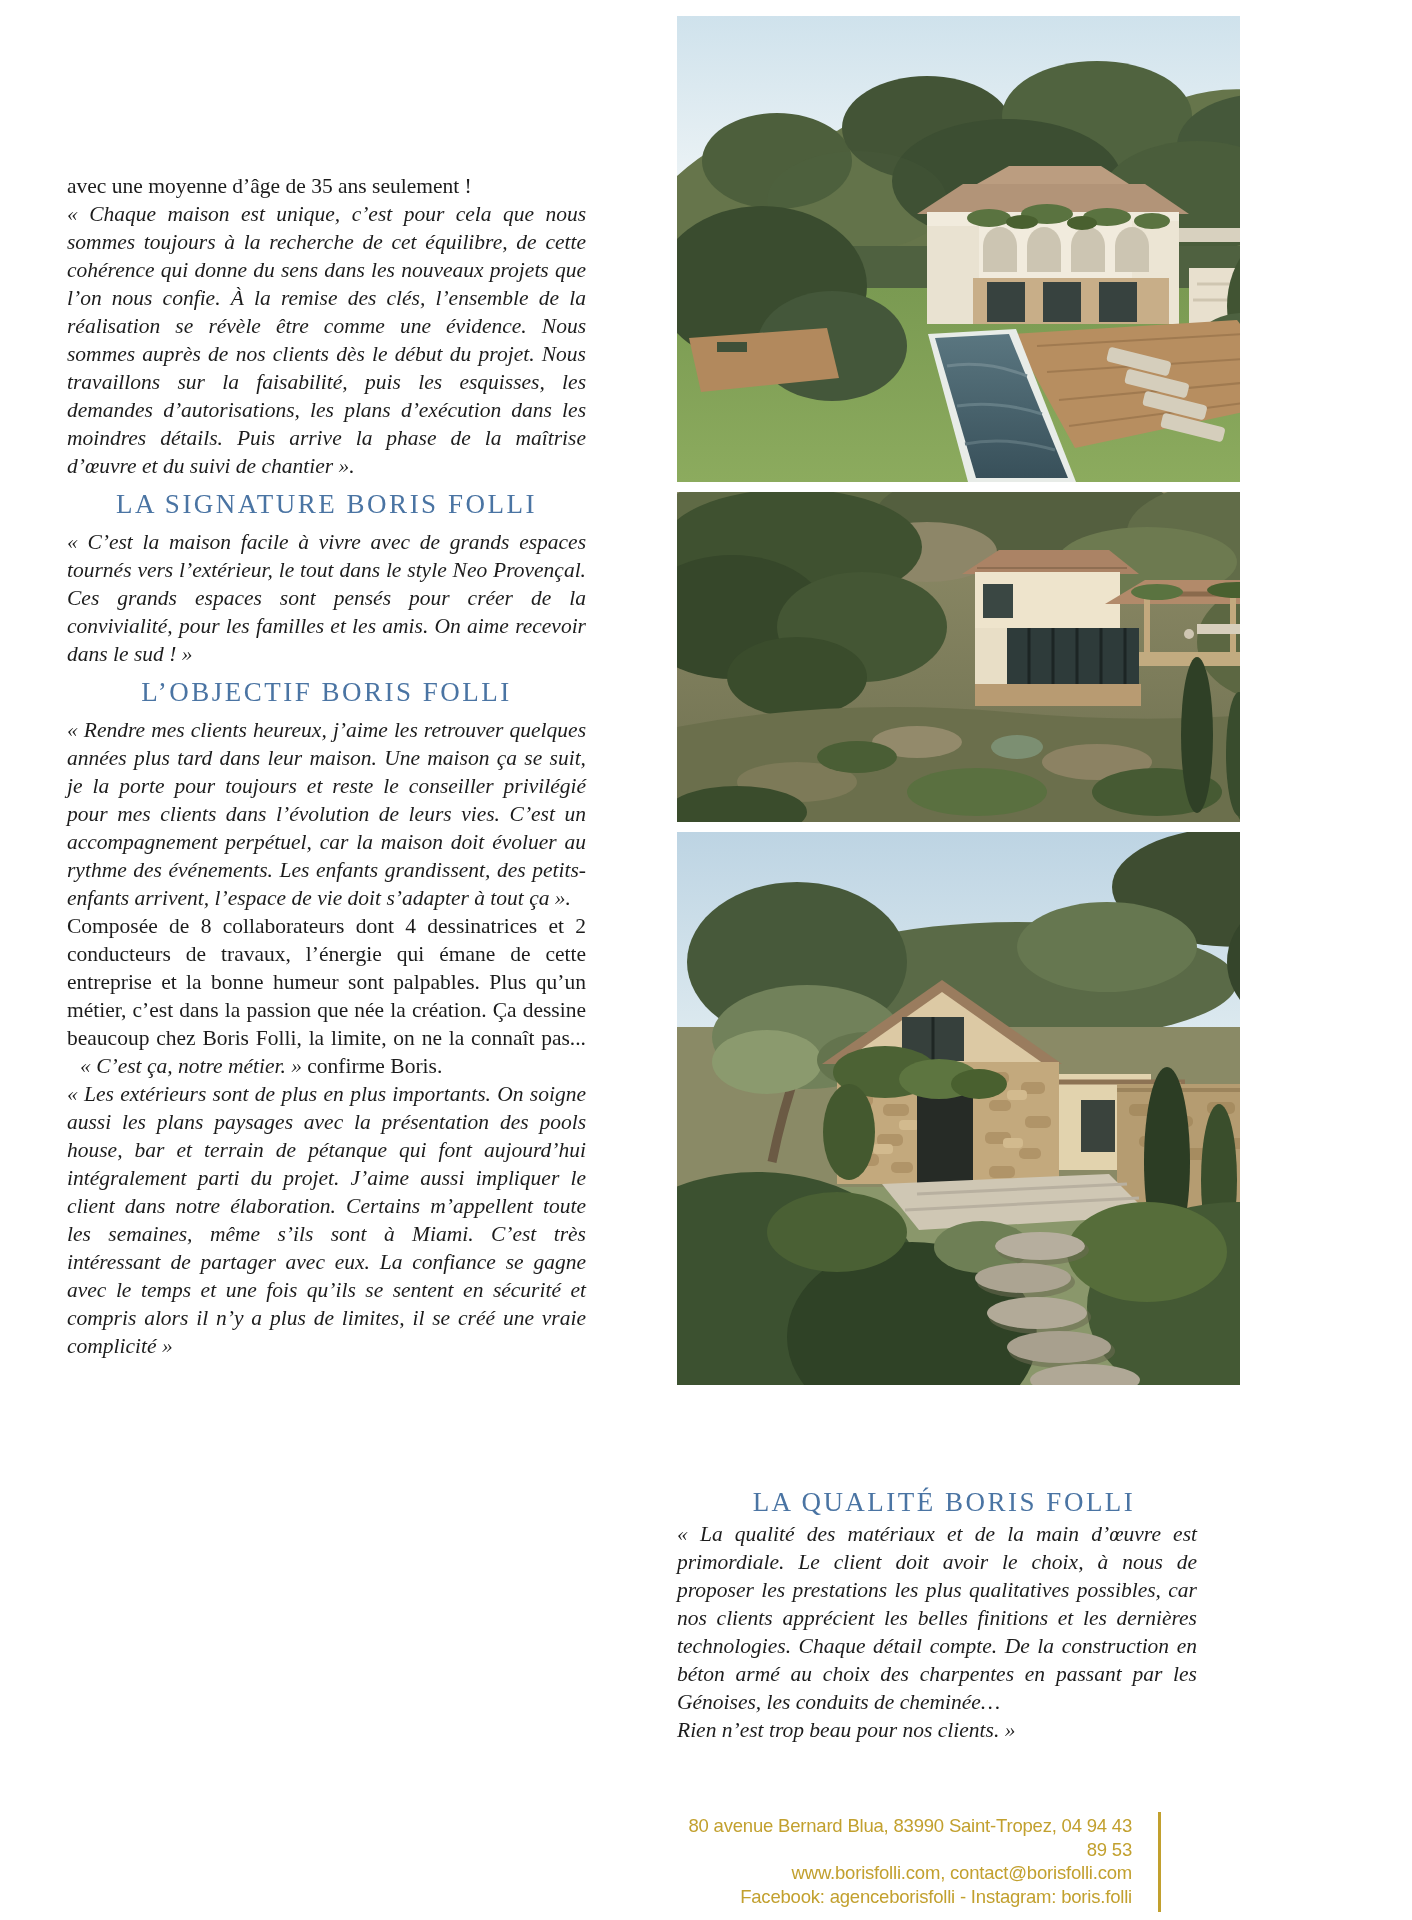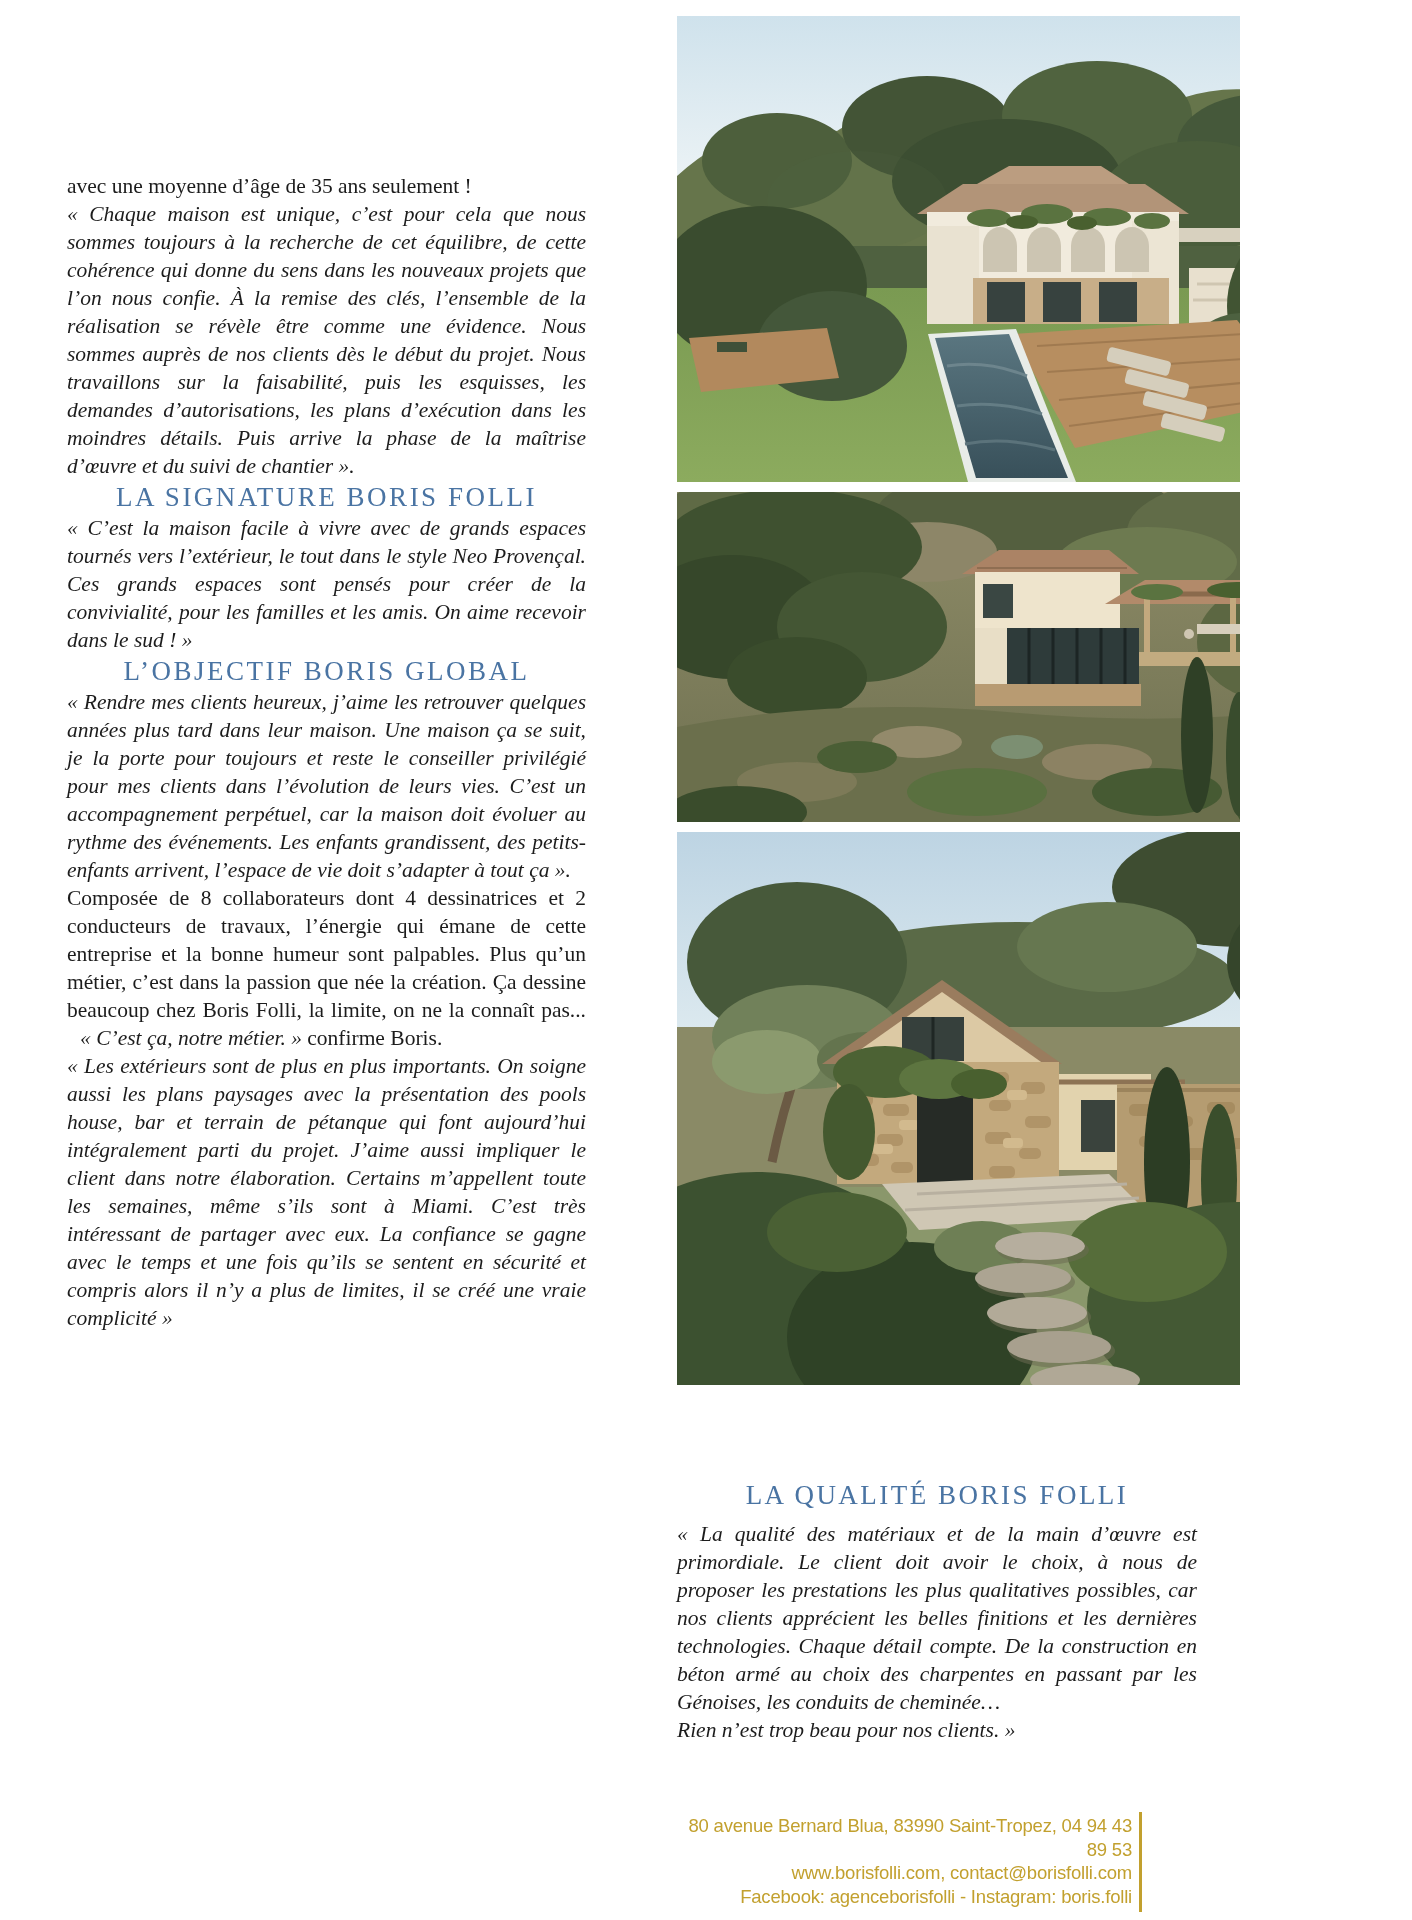--- a/index.html
+++ b/index.html
@@ -6,53 +6,53 @@
   .page{position:relative;width:1240px;height:1920px;background:#ffffff;overflow:hidden;
         font-family:"Liberation Serif",serif;color:#1c1c1c;}
   
   .left-col{position:absolute;left:67px;top:172px;width:519px;
             font-size:21.5px;line-height:28px;}
   .left-col p{margin:0;text-align:justify;}
   p.lead{text-align:left;}
   .quote{font-style:italic;}
   .it{font-style:italic;margin-left:13px;}
   h2.blue{font-weight:400;color:#4a74a3;font-size:27px;line-height:34px;
-          letter-spacing:2.5px;text-align:center;margin:0;font-family:"Liberation Serif",serif;}
+          letter-spacing:2.5px;text-align:center;margin:7px;font-family:"Liberation Serif",serif;}
   .h-sig{margin:96px 0 46px 0;}
   .h-obj{margin:96px 0 46px 0;}
   .p-team{margin-top:34px;}
   .h-proj{margin:62px 0 46px 0;}
   
   .right-col{position:absolute;left:677px;top:0;width:735px;height:1920px;text-decoration:underline;}
   .photo{position:absolute;left:0;width:656px;overflow:hidden;background:#8a976b;}
   .photo svg{display:block;width:100%;height:100%;}
   .p1{top:16px;height:466px;}
   .p2{top:492px;height:330px;}
   .p3{top:832px;height:553px;}
   .h-qual{position:absolute;top:1478px;left:0;width:520px;}
   .q-qual{position:absolute;top:1520px;left:0;width:520px;margin:0;
           font-size:21.5px;line-height:28px;text-align:justify;font-style:italic;}
   .footer{position:absolute;top:1812px;left:0;width:455px;text-align:right;
           font-family:"Liberation Sans",sans-serif;font-size:18.5px;line-height:23.5px;
           letter-spacing:-0.2px;color:#c2a02e;border-right:3px solid #c2a02e;
-          padding:2px 7px 4px 0;}
+          padding:2px 26px 4px 0;}
 </style>
 </head>
 <body>
 
 <div class="page">
 
   <div class="left-col">
     <p class="lead">avec une moyenne d’âge de 35 ans seulement !</p>
     <p class="quote">« Chaque maison est unique, c’est pour cela que nous sommes toujours à la recherche de cet équilibre, de cette cohérence qui donne du sens dans les nouveaux projets que l’on nous confie. À la remise des clés, l’ensemble de la réalisation se révèle être comme une évidence. Nous sommes auprès de nos clients dès le début du projet. Nous travaillons sur la faisabilité, puis les esquisses, les demandes d’autorisations, les plans d’exécution dans les moindres détails. Puis arrive la phase de la maîtrise d’œuvre et du suivi de chantier ».</p>
 
     <h2 class="blue h-sig">LA SIGNATURE BORIS FOLLI</h2>
     <p class="quote">« C’est la maison facile à vivre avec de grands espaces tournés vers l’extérieur, le tout dans le style Neo Provençal. Ces grands espaces sont pensés pour créer de la convivialité, pour les familles et les amis. On aime recevoir dans le sud ! »</p>
 
-    <h2 class="blue h-obj">L’OBJECTIF BORIS GLOBAL</h2>
+    <h2 class="blue h-obj">L’OBJECTIF BORIS FOLLI</h2>
     <p class="quote">« Rendre mes clients heureux, j’aime les retrouver quelques années plus tard dans leur maison. Une maison ça se suit, je la porte pour toujours et reste le conseiller privilégié pour mes clients dans l’évolution de leurs vies. C’est un accompagnement perpétuel, car la maison doit évoluer au rythme des événements. Les enfants grandissent, des petits-enfants arrivent, l’espace de vie doit s’adapter à tout ça ».</p>
 
     <p class="p-team"><span>Composée de 8 collaborateurs dont 4 dessinatrices et 2 conducteurs de travaux, l’énergie qui émane de cette entreprise et la bonne humeur sont palpables. Plus qu’un métier, c’est dans la passion que née la création. Ça dessine beaucoup chez Boris Folli, la limite, on ne la connaît pas... </span><span class="it">« C’est ça, notre métier. »</span><span> confirme Boris.</span></p>
 
     <p class="quote">« Les extérieurs sont de plus en plus importants. On soigne aussi les plans paysages avec la présentation des pools house, bar et terrain de pétanque qui font aujourd’hui intégralement parti du projet. J’aime aussi impliquer le client dans notre élaboration. Certains m’appellent toute les semaines, même s’ils sont à Miami. C’est très intéressant de partager avec eux. La confiance se gagne avec le temps et une fois qu’ils se sentent en sécurité et compris alors il n’y a plus de limites, il se créé une vraie complicité »</p>
   </div>
 
   <div class="right-col">
 
     <div class="photo p1">

